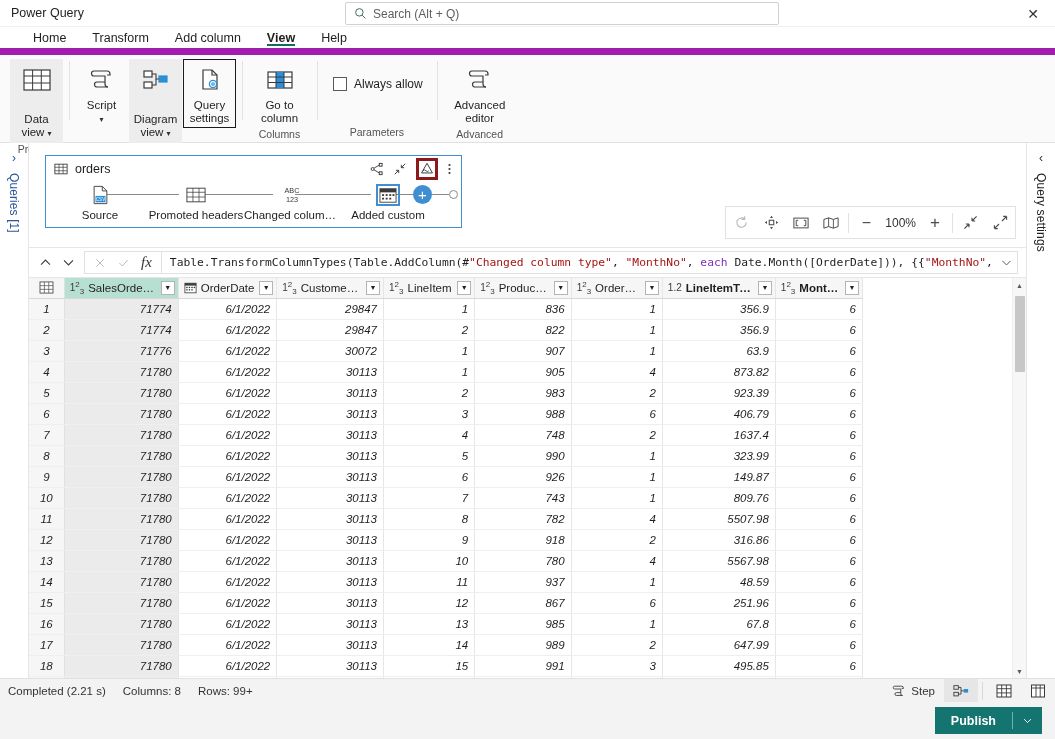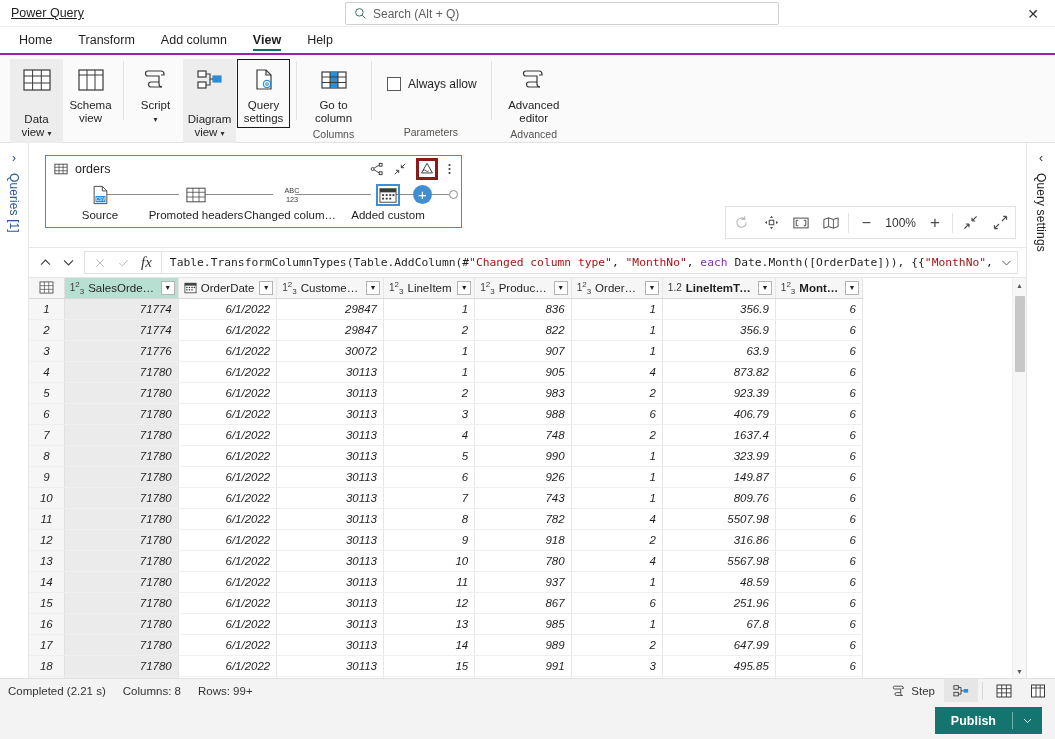--- a/index.html
+++ b/index.html
@@ -16,21 +16,21 @@
   .app { position: relative; width: 1055px; height: 739px; display: flex; flex-direction: column; }
 
   
   .titlebar {
     height: 27px; min-height: 27px;
     background: #ffffff;
     border-bottom: 1px solid #f0f0f0;
     display: flex; align-items: center;
     position: relative;
   }
-  .app-title { margin-left: 11px; font-size: 12.5px; color: #201f1e; text-decoration: underline; }
+  .app-title { margin-left: 11px; font-size: 12.5px; color: #201f1e; }
   .searchwrap {
     position: absolute; left: 345px; top: 2px;
     width: 434px; height: 23px;
     border: 1px solid #d1d1d1; border-radius: 2px;
     background: #ffffff;
     display: flex; align-items: center; gap: 6px;
     padding: 0 8px;
   }
   .searchwrap .ph { font-size: 12px; color: #5f5f5f; }
   .titlebar .close {
@@ -38,22 +38,22 @@
     width: 44px; height: 27px;
     display: flex; align-items: center; justify-content: center;
     font-size: 14px; color: #333; cursor: default;
   }
 
   
   .ribbontabs {
     height: 28px; min-height: 28px;
     background: #ffffff;
     display: flex; align-items: stretch;
-    padding-left: 6px;
-    border-bottom: 2px solid #a21caf;
+    padding-left: 20px;
+    border-bottom: 7px solid #a21caf;
   }
   .rtab {
     padding: 0 13px;
     display: flex; align-items: center;
     font-size: 12.5px; color: #201f1e;
     position: relative; cursor: default;
   }
   .rtab.active { font-weight: 600; }
   .rtab.active::after {
     content: ""; position: absolute;
@@ -323,31 +323,20 @@
           <div class="ico">
             <svg width="30" height="26" viewBox="0 0 30 26">
                 <rect x="2" y="3" width="26" height="20" fill="#fff" stroke="#3a3a3a" stroke-width="1.2"></rect>
                 <line x1="2" y1="9" x2="28" y2="9" stroke="#3a3a3a" stroke-width="1"></line>
                 <line x1="2" y1="16" x2="28" y2="16" stroke="#3a3a3a" stroke-width="1"></line>
                 <line x1="10.6" y1="3" x2="10.6" y2="23" stroke="#3a3a3a" stroke-width="1"></line>
                 <line x1="19.3" y1="3" x2="19.3" y2="23" stroke="#3a3a3a" stroke-width="1"></line>
               </svg>
           </div>
           <div class="lbl"><span>Data view</span> <span class="chev">▾</span></div>
-        </div>
-        <div class="rbtn">
-          <div class="ico">
-            <svg width="30" height="26" viewBox="0 0 30 26">
-                <rect x="3" y="3" width="24" height="20" fill="#fff" stroke="#3a3a3a" stroke-width="1.2"></rect>
-                <line x1="3" y1="8" x2="27" y2="8" stroke="#3a3a3a" stroke-width="1"></line>
-                <line x1="11" y1="3" x2="11" y2="23" stroke="#3a3a3a" stroke-width="1"></line>
-                <line x1="19" y1="3" x2="19" y2="23" stroke="#3a3a3a" stroke-width="1"></line>
-              </svg>
-          </div>
-          <div class="lbl">Schema view</div>
         </div>
       </div>
       <div class="rgrouplabel">Preview</div>
     </div>
 
     <div class="rgroup">
       <div class="ritems">
         <div class="rbtn">
           <div class="ico">
             <svg width="26" height="26" viewBox="0 0 26 26">

